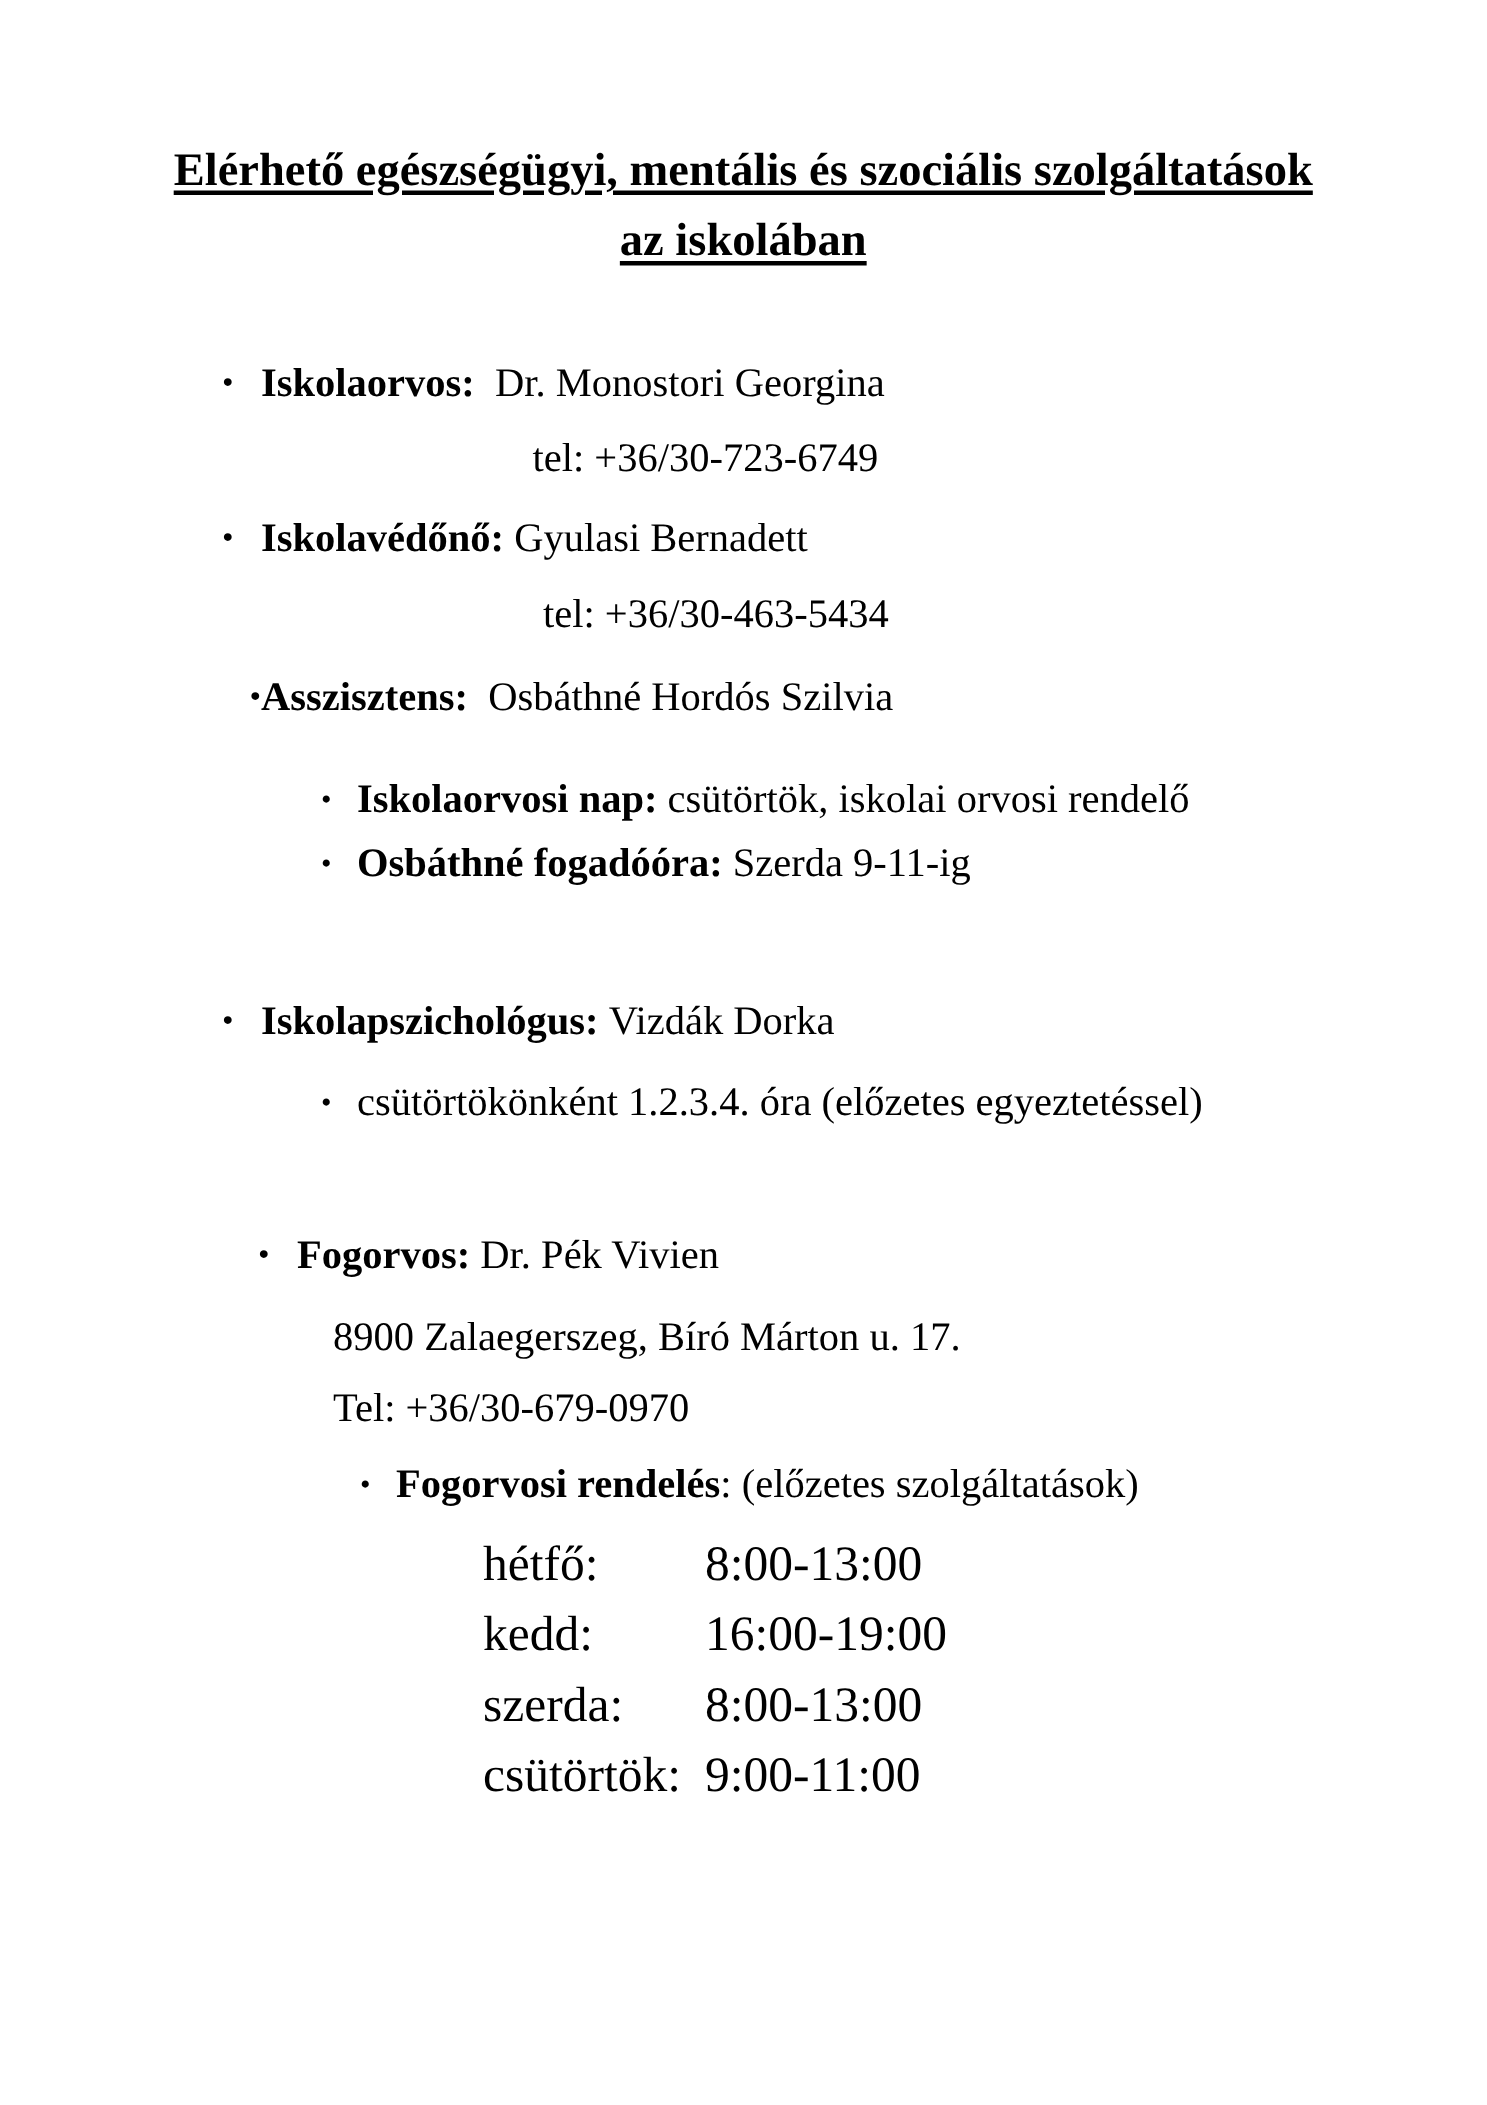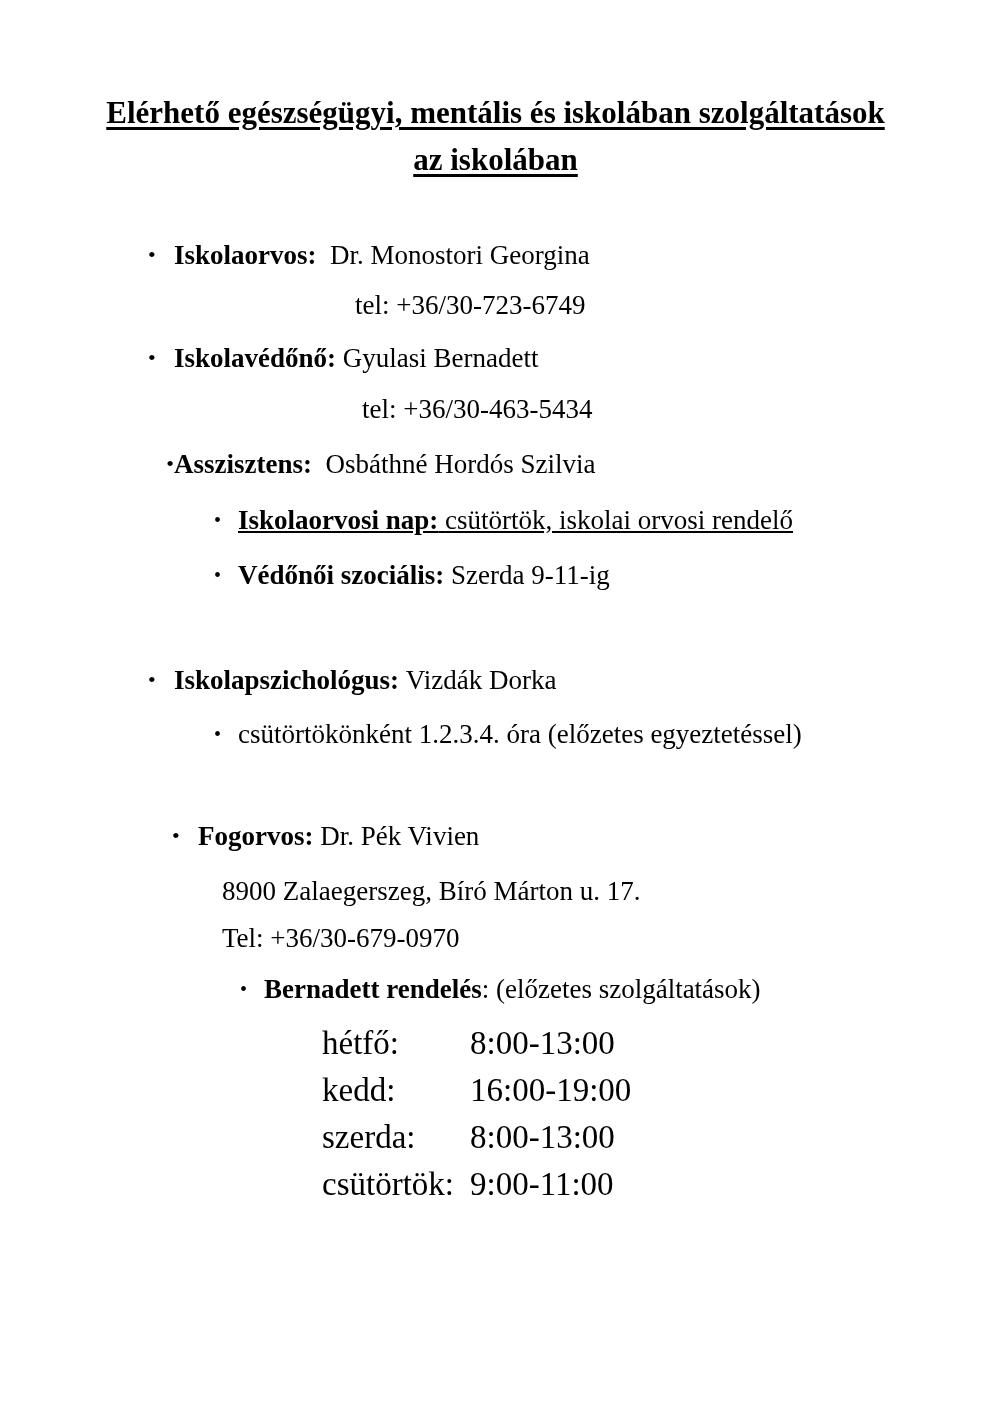--- a/index.html
+++ b/index.html
@@ -98,63 +98,63 @@
   .sched-time {
     display: inline-block;
   }
 </style>
 </head>
 <body>
 
 <div class="page">
 
   <div class="doc-title">
-    <div><span class="tline">Elérhető egészségügyi, mentális és iskolában szolgáltatások</span></div>
+    <div><span class="tline">Elérhető egészségügyi, mentális és szociális szolgáltatások</span></div>
     <div><span class="tline tline-2">az iskolában</span></div>
   </div>
 
   <div class="row bullet1" style="top:238px;">
     <span class="bullet-glyph">•</span><span class="lbl">Iskolaorvos:</span><span class="val">&nbsp; </span><span class="val">Dr. Monostori Georgina</span>
   </div>
   <div class="row indent-tel-1" style="top:288px;">tel: +36/30-723-6749</div>
 
   <div class="row bullet1" style="top:341px;">
     <span class="bullet-glyph">•</span><span class="lbl">Iskolavédőnő:</span><span class="val">&nbsp;</span><span class="val">Gyulasi Bernadett</span>
   </div>
   <div class="row indent-tel-2" style="top:392px;">tel: +36/30-463-5434</div>
 
   <div class="row bullet1" style="top:447px;text-align:right;">
     <span class="bullet-glyph">•</span><span class="lbl">Asszisztens:</span><span class="val">&nbsp; </span><span class="val">Osbáthné Hordós Szilvia</span>
   </div>
 
-  <div class="row bullet2" style="top:503px;text-decoration:underline;">
+  <div class="row bullet2" style="top:515px;">
     <span class="bullet-glyph">•</span><span class="lbl">Iskolaorvosi nap:</span><span class="val">&nbsp;</span><span class="val">csütörtök, iskolai orvosi rendelő</span>
   </div>
 
   <div class="row bullet2" style="top:558px;">
-    <span class="bullet-glyph">•</span><span class="lbl">Védőnői szociális:</span><span class="val">&nbsp;</span><span class="val">Szerda 9-11-ig</span>
+    <span class="bullet-glyph">•</span><span class="lbl">Osbáthné fogadóóra:</span><span class="val">&nbsp;</span><span class="val">Szerda 9-11-ig</span>
   </div>
 
   <div class="row bullet1" style="top:663px;">
     <span class="bullet-glyph">•</span><span class="lbl">Iskolapszichológus:</span><span class="val">&nbsp;</span><span class="val">Vizdák Dorka</span>
   </div>
 
   <div class="row bullet2" style="top:717px;">
     <span class="bullet-glyph">•</span><span class="val">csütörtökönként 1.2.3.4. óra (előzetes egyeztetéssel)</span>
   </div>
 
   <div class="row bullet1" style="top:819px;margin-left:24px;">
     <span class="bullet-glyph">•</span><span class="lbl">Fogorvos:</span><span class="val">&nbsp;</span><span class="val">Dr. Pék Vivien</span>
   </div>
 
   <div class="row indent-addr" style="top:874px;">8900 Zalaegerszeg, Bíró Márton u. 17.</div>
   <div class="row indent-addr" style="top:921px;">Tel: +36/30-679-0970</div>
 
   <div class="row bullet2" style="top:972px; left:240px;">
-    <span class="bullet-glyph">•</span><span class="lbl">Bernadett rendelés</span><span class="val">: (előzetes szolgáltatások)</span>
+    <span class="bullet-glyph">•</span><span class="lbl">Fogorvosi rendelés</span><span class="val">: (előzetes szolgáltatások)</span>
   </div>
 
   <div class="sched-row" style="top:1026px;">
     <span class="sched-day">hétfő:</span><span class="sched-time">8:00-13:00</span>
   </div>
   <div class="sched-row" style="top:1073px;">
     <span class="sched-day">kedd:</span><span class="sched-time">16:00-19:00</span>
   </div>
   <div class="sched-row" style="top:1120px;">
     <span class="sched-day">szerda:</span><span class="sched-time">8:00-13:00</span>

